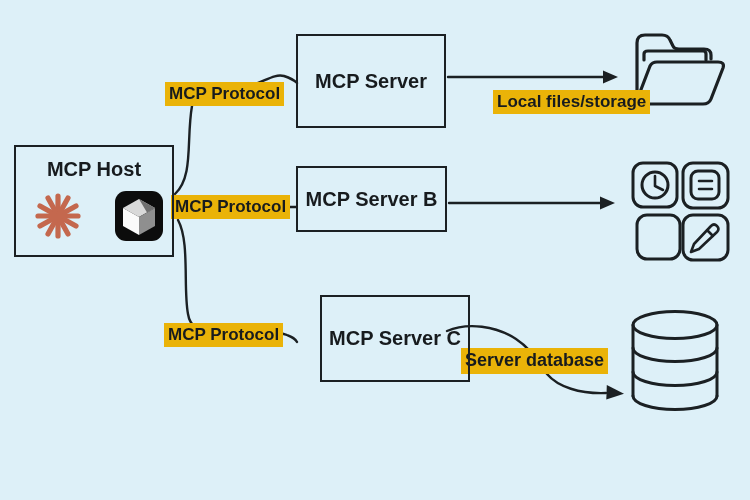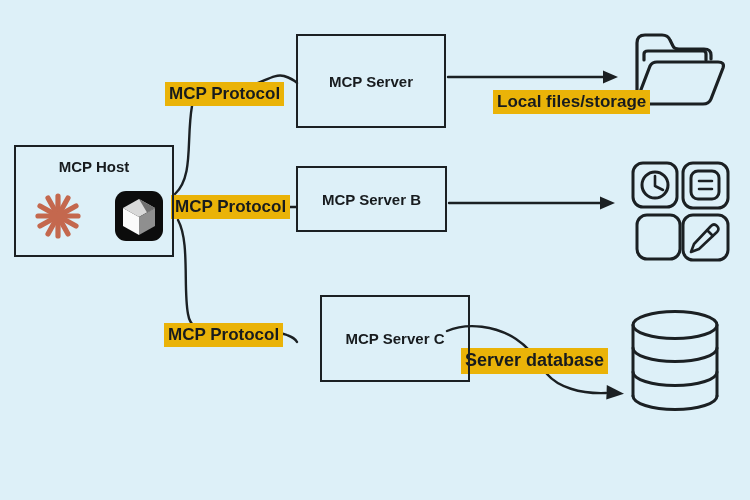--- a/index.html
+++ b/index.html
@@ -8,21 +8,21 @@
     background:#ddf0f8;
     font-family:"Liberation Sans",sans-serif;
     color:#171b1e;
   }
   svg{position:absolute;overflow:visible;}
   .box{
     position:absolute;border:2.5px solid #1b2023;box-sizing:border-box;
     background:transparent;z-index:3;
   }
   .box-title{
-    font-size:15px;font-weight:600;color:#171b1e;white-space:nowrap;
+    font-size:20px;font-weight:600;color:#171b1e;white-space:nowrap;
   }
   .server-box{display:flex;align-items:center;justify-content:center;}
   .host-title{position:absolute;top:11px;left:0;right:0;text-align:center;}
   .lbl{
     position:absolute;z-index:2;font-size:17px;font-weight:600;white-space:nowrap;
     background:#eab308;padding:2px 4px;line-height:1.2;color:#171b1e;
   }
   #connector-layer{left:0;top:0;z-index:1;}
   .stroke{stroke:#1b2023;fill:none;stroke-width:2.4;stroke-linecap:round;}
   .icon-stroke{stroke:#1b2023;fill:none;stroke-width:3;stroke-linecap:round;stroke-linejoin:round;}

